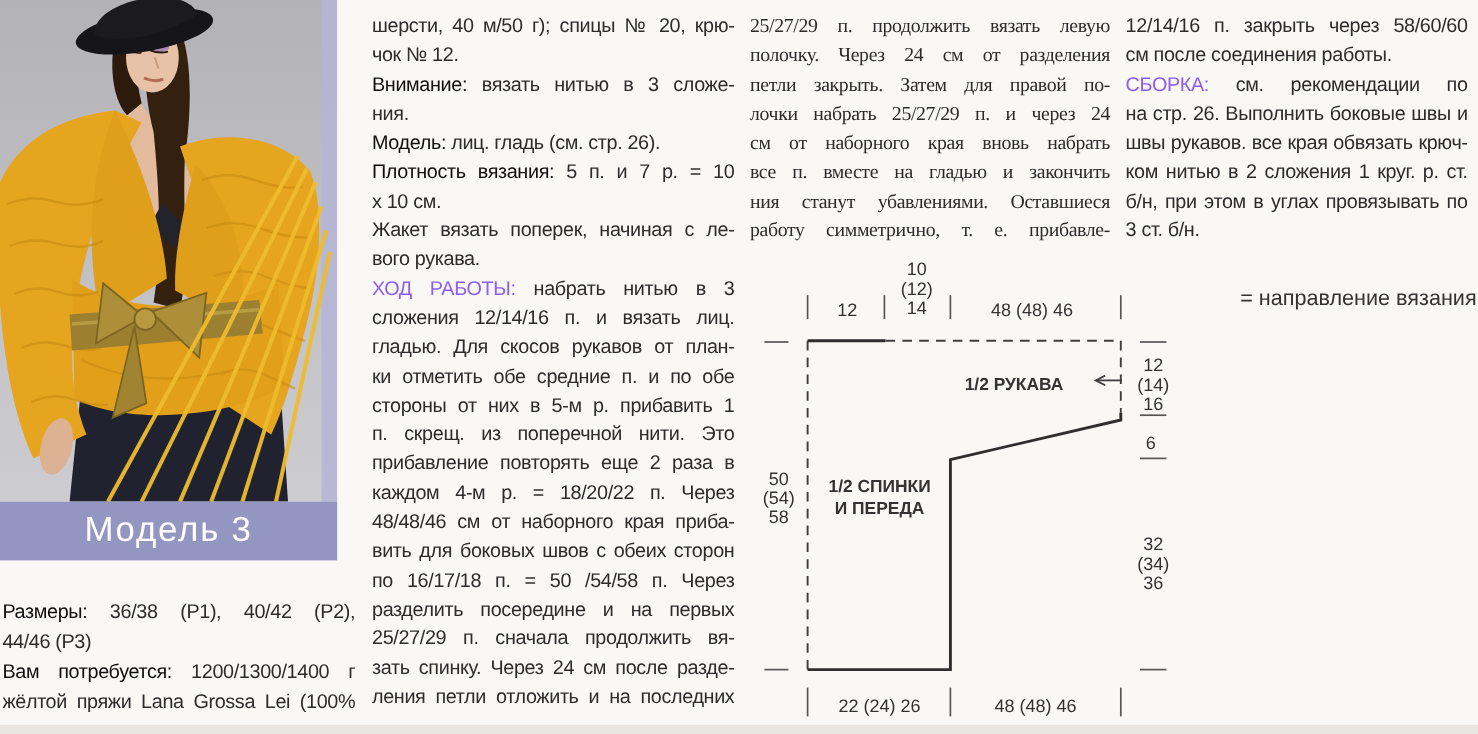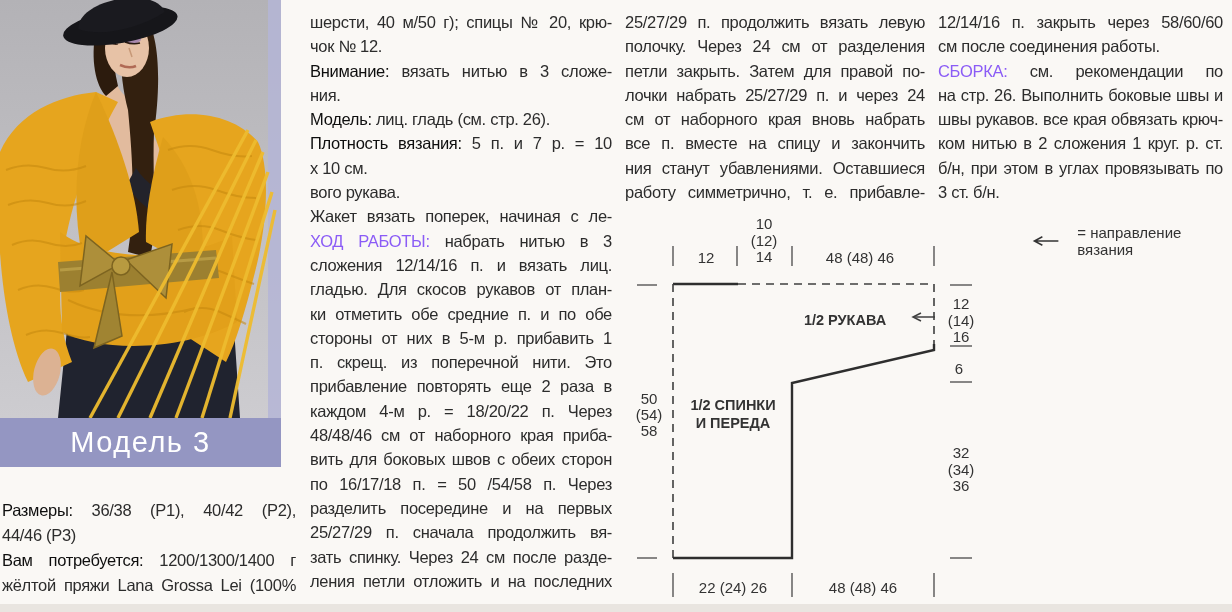--- a/index.html
+++ b/index.html
@@ -2,40 +2,40 @@
 <html><head>
 <meta charset="utf-8">
 <style>
   html,body{margin:0;padding:0;background:#e8e6e2;}
   .page{position:relative;width:1232px;height:612px;background:#faf8f5;overflow:hidden;
         font-family:"Liberation Sans",sans-serif;}
   
   .col{position:absolute;}
   .col1{left:2px;top:498px;width:294px;}
   .col2{left:310px;top:10px;width:302px;}
-  .col3{left:625px;top:10px;width:300px;}
+  .col3{left:625px;top:10px;width:300px;font-family:Liberation Serif, serif;}
   .col4{left:938px;top:10px;width:285px;}
   .ln{height:24.3px;line-height:24.3px;font-size:16.5px;letter-spacing:-0.3px;
       color:#2c2c2c;overflow:hidden;white-space:nowrap;}
   .col1 .ln{height:25px;line-height:25px;}
   .jl{text-align:justify;text-align-last:justify;white-space:normal;}
   .ln b.bb{font-weight:normal;color:#0e0e0e;}
   .ln b.navy{color:#8b5cf6;margin-top:37px;}
   
   .photo{position:absolute;left:0;top:0;width:281px;height:467px;}
   .photo svg{display:block;}
   .caption-band{position:absolute;left:0;top:418px;width:281px;height:49px;
       background:#9496c2;display:flex;align-items:center;justify-content:center;}
   .caption-band span{color:#ffffff;font-size:29px;letter-spacing:1.5px;font-weight:400;}
   
   .diagram{position:absolute;left:620px;top:205px;width:360px;height:400px;}
   .diagram text{font-family:"Liberation Sans",sans-serif;font-size:15px;fill:#333333;}
   .diagram text.blue{font-weight:bold;font-size:14.5px;}
   .legend{position:absolute;left:1032px;top:231px;width:200px;height:20px;
-      display:flex;align-items:center;gap:17px;font-size:15px;color:#333;}
+      display:flex;align-items:center;gap:7px;font-size:18px;color:#333;flex-direction:column;}
   .edge-strip{position:absolute;left:0;top:604px;width:1232px;height:8px;background:#e9e5e0;}
 </style>
 </head>
 <body>
 
 <div class="page">
 
   <div class="photo">
     <svg width="281" height="467" viewBox="0 0 281 467">
       <defs>
@@ -124,22 +124,22 @@
       <div class="ln jl"><span>жёлтой пряжи Lana Grossa Lei (100%</span></div>
     </div>
   <div class="col col2" id="col2">
       <div class="ln jl"><span>шерсти, 40 м/50 г); спицы № 20, крю-</span></div>
       <div class="ln"><span>чок № 12.</span></div>
       <div class="ln jl"><b class="bb">Внимание:</b><span> вязать нитью в 3 сложе-</span></div>
       <div class="ln"><span>ния.</span></div>
       <div class="ln"><b class="bb">Модель:</b><span> лиц. гладь (см. стр. 26).</span></div>
       <div class="ln jl"><b class="bb">Плотность вязания:</b><span> 5 п. и 7 р. = 10</span></div>
       <div class="ln"><span>х 10 см.</span></div>
+      <div class="ln jl"><span>Жакет вязать поперек, начиная с ле-</span></div>
       <div class="ln"><span>вого рукава.</span></div>
-      <div class="ln jl"><span>Жакет вязать поперек, начиная с ле-</span></div>
       <div class="ln jl"><b class="bb navy">ХОД РАБОТЫ:</b><span> набрать нитью в 3</span></div>
       <div class="ln jl"><span>сложения 12/14/16 п. и вязать лиц.</span></div>
       <div class="ln jl"><span>гладью. Для скосов рукавов от план-</span></div>
       <div class="ln jl"><span>ки отметить обе средние п. и по обе</span></div>
       <div class="ln jl"><span>стороны от них в 5-м р. прибавить 1</span></div>
       <div class="ln jl"><span>п. скрещ. из поперечной нити. Это</span></div>
       <div class="ln jl"><span>прибавление повторять еще 2 раза в</span></div>
       <div class="ln jl"><span>каждом 4-м р. = 18/20/22 п. Через</span></div>
       <div class="ln jl"><span>48/48/46 см от наборного края приба-</span></div>
       <div class="ln jl"><span>вить для боковых швов с обеих сторон</span></div>
@@ -148,21 +148,21 @@
       <div class="ln jl"><span>25/27/29 п. сначала продолжить вя-</span></div>
       <div class="ln jl"><span>зать спинку. Через 24 см после разде-</span></div>
       <div class="ln jl"><span>ления петли отложить и на последних</span></div>
     </div>
   <div class="col col3" id="col3">
       <div class="ln jl"><span>25/27/29 п. продолжить вязать левую</span></div>
       <div class="ln jl"><span>полочку. Через 24 см от разделения</span></div>
       <div class="ln jl"><span>петли закрыть. Затем для правой по-</span></div>
       <div class="ln jl"><span>лочки набрать 25/27/29 п. и через 24</span></div>
       <div class="ln jl"><span>см от наборного края вновь набрать</span></div>
-      <div class="ln jl"><span>все п. вместе на спицу и закончить</span></div>
+      <div class="ln jl"><span>все п. вместе на гладью и закончить</span></div>
       <div class="ln jl"><span>ния станут убавлениями. Оставшиеся</span></div>
       <div class="ln jl"><span>работу симметрично, т. е. прибавле-</span></div>
     </div>
   <div class="col col4" id="col4">
       <div class="ln jl"><span>12/14/16 п. закрыть через 58/60/60</span></div>
       <div class="ln"><span>см после соединения работы.</span></div>
       <div class="ln jl"><b class="bb navy">СБОРКА:</b><span> см. рекомендации по сборке</span></div>
       <div class="ln jl"><span>на стр. 26. Выполнить боковые швы и</span></div>
       <div class="ln jl"><span>швы рукавов. все края обвязать крюч-</span></div>
       <div class="ln jl"><span>ком нитью в 2 сложения 1 круг. р. ст.</span></div>

